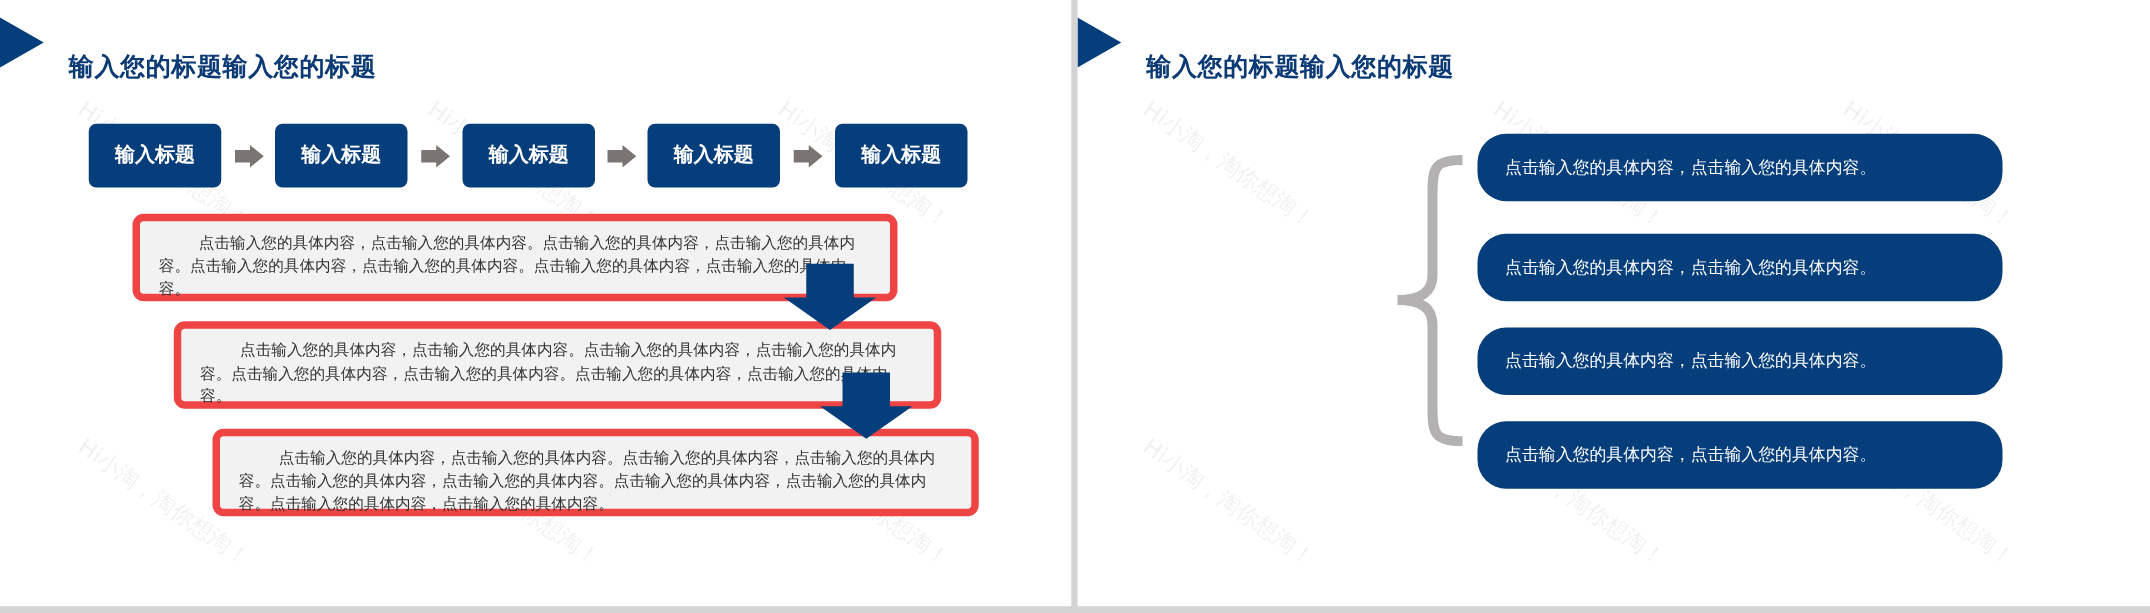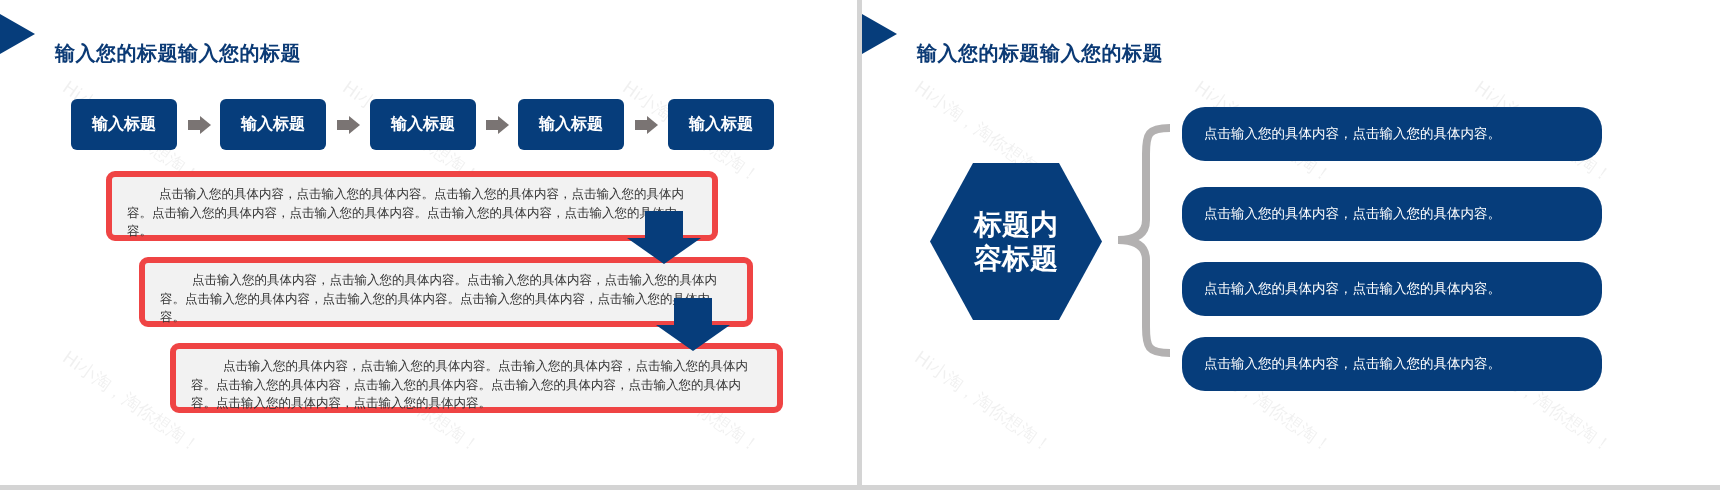--- a/index.html
+++ b/index.html
@@ -99,23 +99,20 @@
   <div class="watermark" style="left:40px;top:120px;">Hi小淘，淘你想淘！</div>
   <div class="watermark" style="left:320px;top:120px;">Hi小淘，淘你想淘！</div>
   <div class="watermark" style="left:600px;top:120px;">Hi小淘，淘你想淘！</div>
   <div class="watermark" style="left:40px;top:390px;">Hi小淘，淘你想淘！</div>
   <div class="watermark" style="left:320px;top:390px;">Hi小淘，淘你想淘！</div>
   <div class="watermark" style="left:600px;top:390px;">Hi小淘，淘你想淘！</div>
 
   <div class="title-tri" style="left:0;"></div>
   <div class="slide-title" style="left:55px;">输入您的标题输入您的标题</div>
 
-  <div class="hexagon">
-    <div class="hex-text">标题内容标题</div>
-  </div>
 
   <svg class="brace" viewBox="0 0 62 233">
     <path d="M 58 4 C 36 4, 34 10, 34 30 L 34 96 C 34 110, 24 116, 6 116 C 24 116, 34 122, 34 136 L 34 203 C 34 223, 36 229, 58 229" fill="none" stroke="#b3b1b1" stroke-width="8" stroke-linecap="butt"></path>
   </svg>
 
   <div class="pill" style="top:107px;">
     <span>点击输入您的具体内容，点击输入您的具体内容。</span>
   </div>
   <div class="pill" style="top:187px;">
     <span>点击输入您的具体内容，点击输入您的具体内容。</span>

